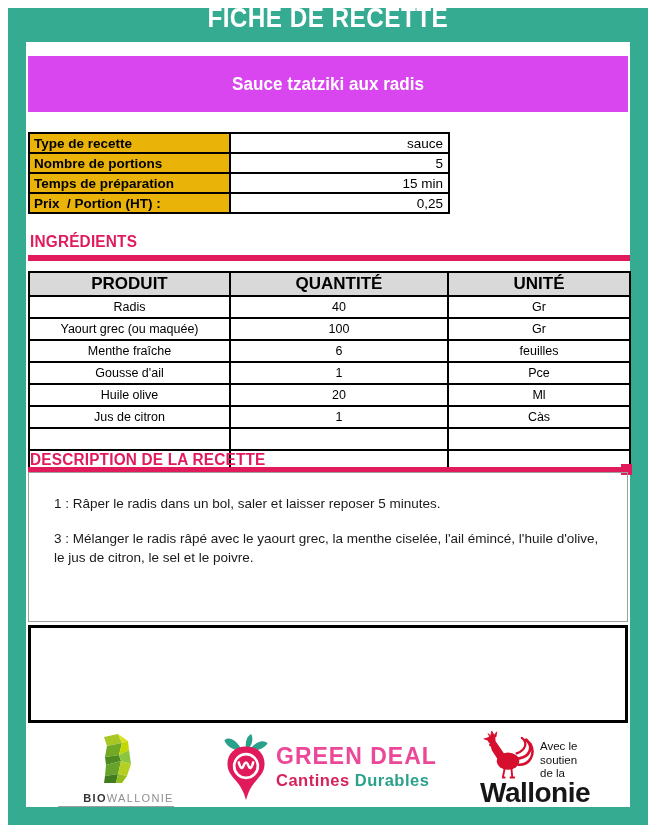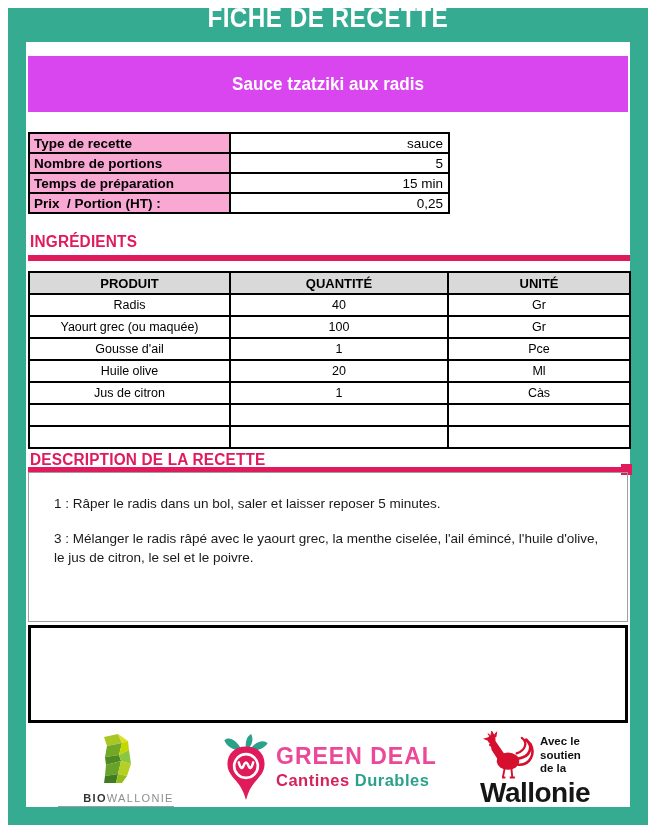--- a/index.html
+++ b/index.html
@@ -20,31 +20,31 @@
   .banner {
     position:absolute; left:28px; top:56px; width:600px; height:56px;
     background:#d946ef; display:flex; align-items:center; justify-content:center;
     color:#ffffff; font-weight:bold; font-size:18px;
   }
   .banner span { display:inline-block; transform:scaleX(.95); }
   table { border-collapse:collapse; table-layout:fixed; }
   td, th { border:2px solid #000; height:18px; overflow:hidden; white-space:nowrap; }
   .info-table { position:absolute; left:28px; top:132px; width:420px; }
   .info-table td.label {
-    background:#f9a8d4; font-weight:bold; font-size:13.5px; padding:0 4px;
+    background:#eab308; font-weight:bold; font-size:13.5px; padding:0 4px;
     white-space:pre; text-align:left;
   }
   .info-table td.value { font-size:13.5px; text-align:right; padding:0 5px; }
   .section-heading {
     position:absolute; left:30px; color:#e01a5b; font-weight:bold; font-size:16px;
   }
   .section-heading span { display:inline-block; transform:scaleX(.96); transform-origin:left center; letter-spacing:.2px; }
   .pink-bar { position:absolute; background:#e01a5b; }
   .ing-table { position:absolute; left:28px; top:271px; width:601px; }
-  .ing-table th { background:#d9d9d9; font-size:13px; text-align:center; }
+  .ing-table th { background:#d9d9d9; font-size:17px; text-align:center; }
   .ing-table td { font-size:12.5px; text-align:center; font-weight:normal; }
   .desc-box {
     position:absolute; left:28px; top:472px; width:600px; height:150px;
     box-sizing:border-box; border:1px solid #9e9e9e; padding:5px 9px;
     font-size:13.5px; line-height:1.42; color:#1a1a1a;
   }
   .desc-box p { margin:16px; white-space:normal; }
   .notes-box {
     position:absolute; left:28px; top:625px; width:600px; height:98px;
     box-sizing:border-box; border:3px solid #000; background:#fff;
@@ -55,21 +55,21 @@
     display:inline-block; border-bottom:1px solid #9e9e9e; padding-bottom:2px; }
   .bio-text .b1 { font-weight:bold; color:#333;margin-left:25px; }
   .bio-text .b2 { color:#8e8e8e; }
   .gd-logo { position:absolute; left:222px; top:733px; display:flex; align-items:center; }
   .gd-text { margin-left:6px; }
   .gd-title { color:#ec4899; font-weight:bold; font-size:23px; letter-spacing:1px; line-height:1; }
   .gd-sub { font-weight:bold; font-size:16.5px; letter-spacing:.5px; margin-top:3px; }
   .gd-sub .pink { color:#d6225b; }
   .gd-sub .teal { color:#2aa18b; }
   .wal-logo { position:absolute; left:480px; top:731px; width:150px; }
-  .wal-top { display:flex; align-items:flex-start;font-weight:bold; }
+  .wal-top { display:flex; align-items:flex-end; }
   .wal-support { font-size:11.5px; color:#111; line-height:1.18; margin-left:4px; margin-top:4px; }
   .wal-name { font-size:28px; font-weight:bold; color:#161616; letter-spacing:-.5px; margin-top:-4px; }
 </style>
 </head>
 <body>
 
 <div>
 
   <div class="frame"></div>
 
@@ -127,20 +127,25 @@
     <tbody>
       <tr>
         <td>Radis</td>
         <td>40</td>
         <td>Gr</td>
       </tr>
       <tr>
         <td>Yaourt grec (ou maquée)</td>
         <td>100</td>
         <td>Gr</td>
+      </tr>
+      <tr>
+        <td>Menthe fraîche</td>
+        <td>6</td>
+        <td>feuilles</td>
       </tr>
       <tr>
         <td>Gousse d'ail</td>
         <td>1</td>
         <td>Pce</td>
       </tr>
       <tr>
         <td>Huile olive</td>
         <td>20</td>
         <td>Ml</td>

